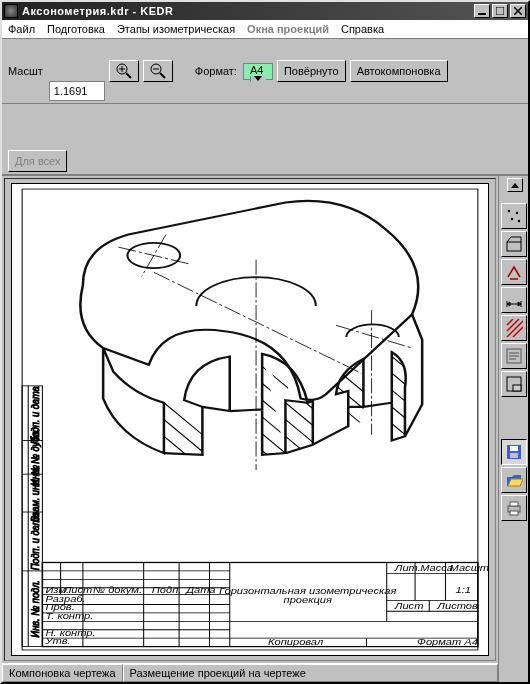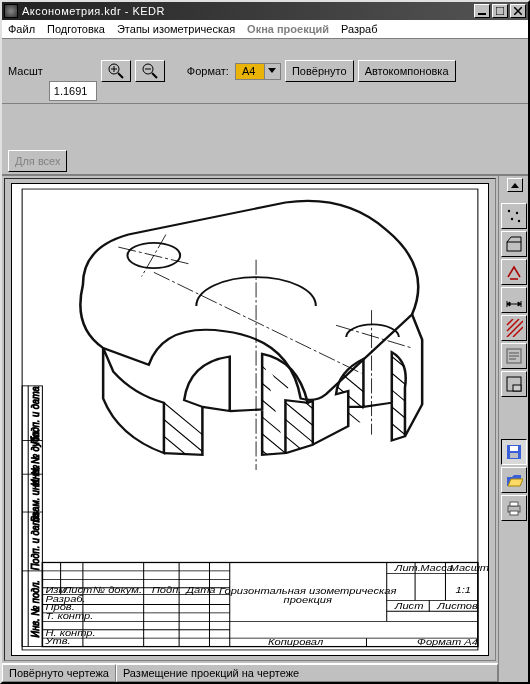--- a/index.html
+++ b/index.html
@@ -1,31 +1,31 @@
 <!DOCTYPE html>
 <html><head>
 <meta charset="utf-8">
 <style>
   *{box-sizing:border-box;margin:0;padding:0;font-family:Tahoma,Arial,sans-serif;font-size:11px;}
   body{background:#c0c0c0;}
   .window{width:530px;height:684px;background:#c0c0c0;border:2px solid #000;border-top-color:#e0e0e0;border-left-color:#e0e0e0;position:relative;display:flex;flex-direction:column;}
   .titlebar{height:18px;background:linear-gradient(to right,#222,#555);color:#fff;display:flex;align-items:center;padding:0 2px;}
   .titlebar .ticon{width:14px;height:14px;background:radial-gradient(circle,#888,#333);border:1px solid #000;margin-right:4px;}
-  .titlebar .caption{flex:1;font-weight:normal;letter-spacing:0.5px;}
+  .titlebar .caption{flex:1;font-weight:bold;letter-spacing:0.5px;}
   .tbtn{width:16px;height:14px;margin-left:2px;background:#c0c0c0;border:1px solid #000;border-top-color:#fff;border-left-color:#fff;display:flex;align-items:center;justify-content:center;color:#000;font-size:10px;line-height:1;}
   .tbtn svg{display:block;}
   .menubar{height:19px;background:#ffffff;border-bottom:1px solid #808080;display:flex;align-items:center;padding:0 6px;gap:12px;}
   .menubar span{cursor:default;}
   .menubar .dis{color:#808080;font-weight:bold;}
   .toolbar{padding:2px 6px;background:#c0c0c0;display:flex;align-items:center;gap:4px;border-bottom:1px solid #808080;}
   .toolbar .lbl{margin-right:2px;}
   .tinput{height:20px;border:1px solid #808080;background:#fff;padding:1px 4px;line-height:16px;}
   .ibtn{height:22px;min-width:24px;padding:8px 6px;background:#c0c0c0;border:1px solid #000;border-top-color:#fff;border-left-color:#fff;display:inline-flex;align-items:center;justify-content:center;cursor:default;}
   .ibtn.dis{color:#808080;margin-top:44px;}
-  .select{height:17px;border:1px solid #808080;background:#eab308;display:flex;align-items:center;}
+  .select{height:17px;border:1px solid #808080;background:#86efac;display:flex;align-items:center;flex-direction:column;}
   .select .val{padding:0 6px;min-width:28px;}
   .select .dd{width:16px;height:100%;background:#c0c0c0;border-left:1px solid #808080;display:flex;align-items:center;justify-content:center;}
   .ibtn svg{display:block;}
   .workarea{flex:1;display:flex;border-top:1px solid #808080;min-height:0;}
   .canvas-wrap{flex:1;display:flex;flex-direction:column;min-width:0;}
   .canvas{flex:1;background:#c0c0c0;position:relative;overflow:hidden;border:1px inset #808080;margin:2px;}
   .paper{position:absolute;inset:4px 6px 4px 6px;background:#fff;border:1px solid #000;}
   .status{height:19px;background:#c0c0c0;border-top:1px solid #fff;display:flex;}
   .status .cell{height:100%;padding:2px 6px;border:1px solid #808080;border-top-color:#fff;border-left-color:#fff;}
   .rtoolbar{width:30px;background:#c0c0c0;border-left:1px solid #808080;padding-top:2px;display:flex;flex-direction:column;align-items:center;}
@@ -57,26 +57,26 @@
           <path d="M0 0 L8 8 M8 0 L0 8" stroke="#000" stroke-width="1.5"></path>
         </svg>
       </div>
   </div>
 
   <div class="menubar">
     <span>Файл</span>
     <span>Подготовка</span>
     <span>Этапы изометрическая</span>
     <span class="dis">Окна проекций</span>
-    <span>Разраб</span>
+    <span>Справка</span>
   </div>
 
   <div class="toolbar">
     <span class="lbl">Масшт</span>
-    <input class="tinput" style="width: 48px; margin-top: 40px;" value="1.1691">
+    <input class="tinput" style="width: 56px; margin-top: 40px;" value="1.1691">
     <div class="ibtn">
         <svg width="16" height="16">
           <circle cx="6" cy="6" r="5" fill="none" stroke="#000"></circle>
           <path d="M10 10 L15 15" stroke="#000" stroke-width="2"></path>
           <path d="M6 3v6M3 6h6" stroke="#000"></path>
         </svg>
       </div>
     <div class="ibtn">
         <svg width="16" height="16">
           <circle cx="6" cy="6" r="5" fill="none" stroke="#000"></circle>
@@ -224,21 +224,21 @@
     <text x="420" y="505">Листов</text>
     <text x="292" y="488" text-anchor="middle" font-size="8">Горизонтальная изометрическая</text>
     <text x="292" y="498" text-anchor="middle" font-size="8">проекция</text>
     <text x="280" y="548" text-anchor="middle">Копировал</text>
     <text x="400" y="548">Формат A4</text>
   </g>
 </svg>
         </div>
       </div>
       <div class="status">
-        <div class="cell">Повёрнуто чертежа</div>
+        <div class="cell">Компоновка чертежа</div>
         <div class="cell" style="flex:1">Размещение проекций на чертеже</div>
       </div>
     </div>
 
     <div class="rtoolbar">
       <div class="tbtn vscroll">
           <svg width="8" height="6">
             <path d="M0 6 L4 1 L8 6 Z" fill="#000"></path>
           </svg>
         </div>

